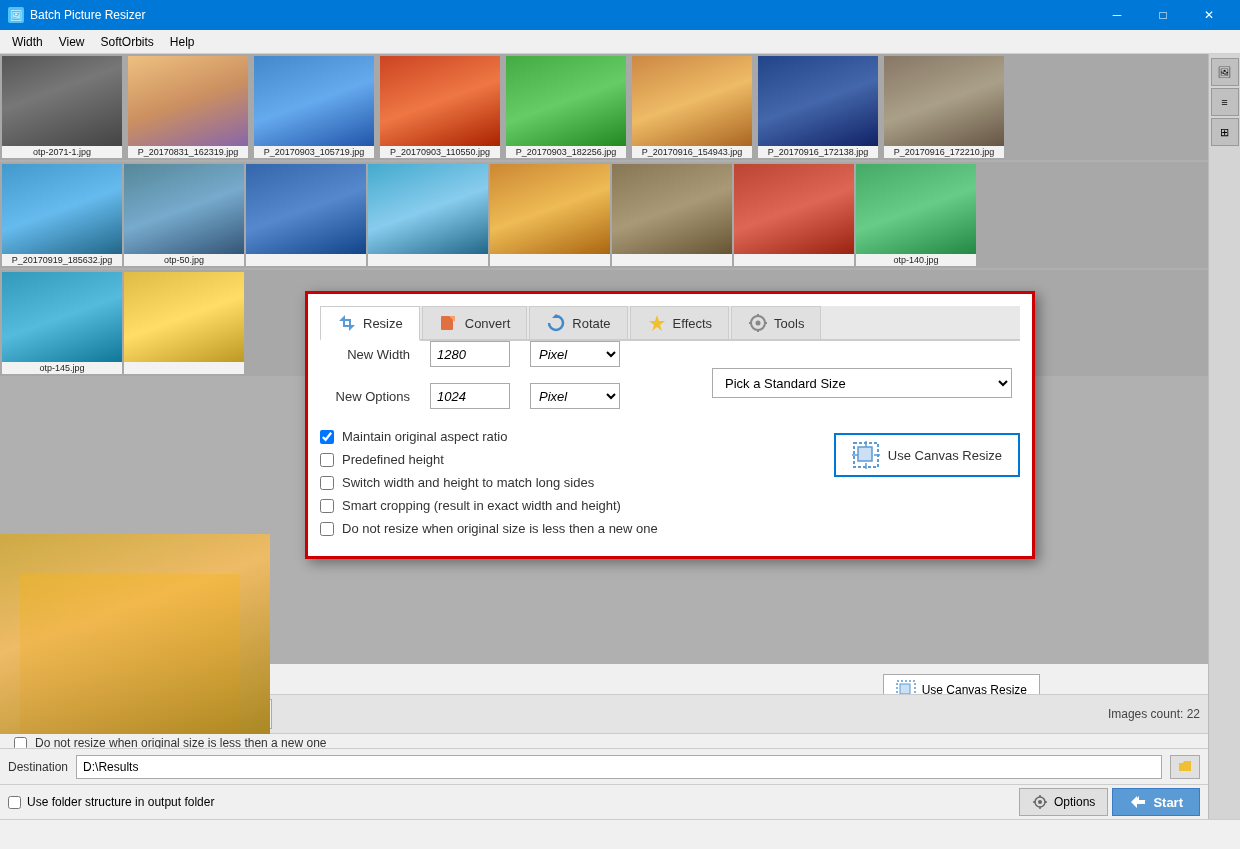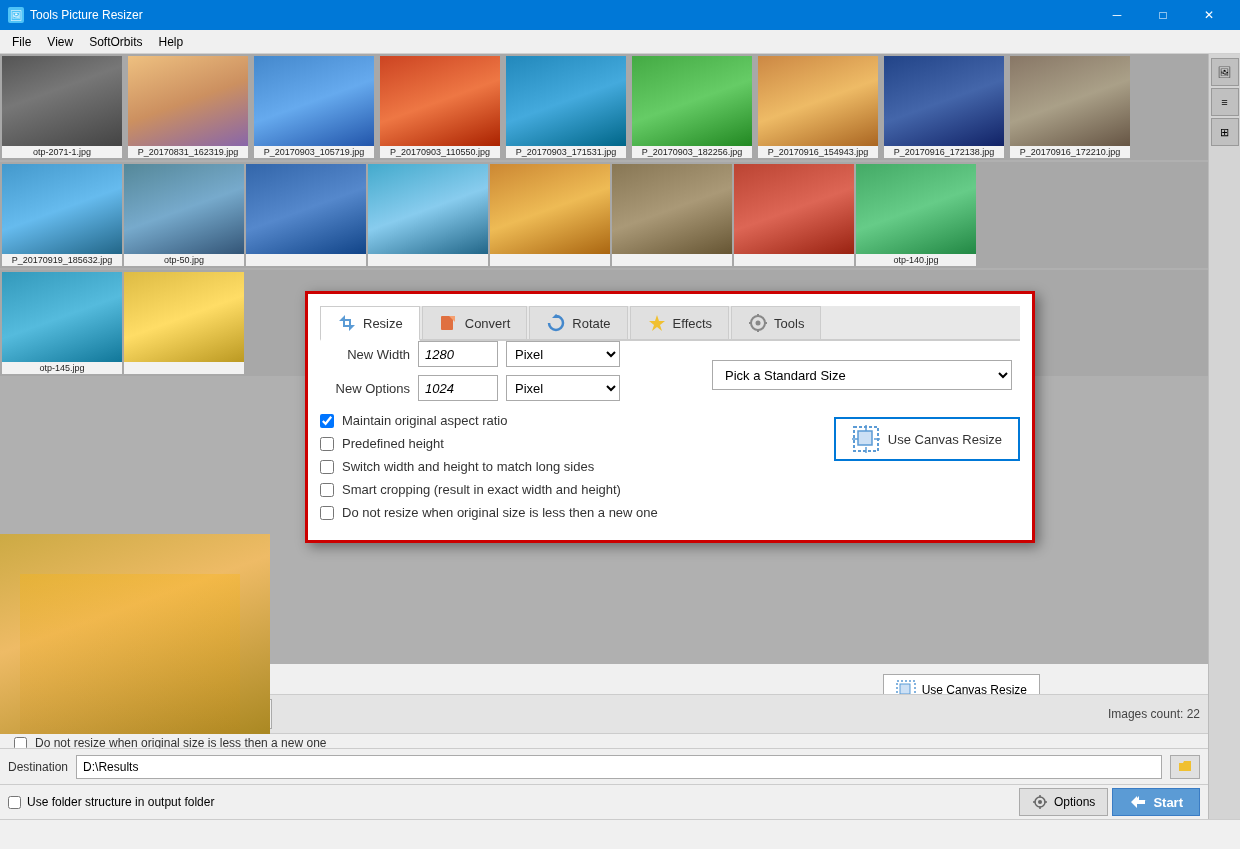--- a/index.html
+++ b/index.html
@@ -144,22 +144,22 @@
       height: 20px;
       display: flex;
       align-items: center;
       justify-content: center;
     }
 
     
     .form-row {
       display: flex;
       align-items: center;
-      margin-bottom: 8px;
-      gap: 8px;
+      margin-bottom: 16px;
+      gap: 20px;
     }
     .form-label {
       width: 90px;
       text-align: right;
       font-size: 13px;
       color: #333;
     }
     .form-input {
       width: 80px;
       height: 26px;
@@ -168,21 +168,22 @@
       font-size: 13px;
       background: white;
       font-style: italic;
     }
     .form-select {
       height: 26px;
       border: 1px solid #aaa;
       padding: 2px 4px;
       font-size: 13px;
       background: white;
-      width: 114px;
+      width: 90px;
+      font-style: italic;
     }
 
     
     .standard-size-select {
       height: 30px;
       border: 1px solid #aaa;
       padding: 2px 8px;
       font-size: 13px;
       background: white;
       width: 300px;
@@ -355,31 +356,31 @@
       flex-shrink: 0;
     }
 
   </style>
 </head>
 <body>
 
 <div class="title-bar">
   <div class="title-bar-left">
     <div class="title-bar-icon">🖼</div>
-    <span class="title-bar-title">Tools Picture Resizer</span>
+    <span class="title-bar-title">Batch Picture Resizer</span>
   </div>
   <div class="title-bar-controls">
     <button class="title-bar-btn">─</button>
     <button class="title-bar-btn">□</button>
     <button class="title-bar-btn close">✕</button>
   </div>
 </div>
 
 <div class="menu-bar">
-  <div class="menu-item">File</div>
+  <div class="menu-item">Width</div>
   <div class="menu-item">View</div>
   <div class="menu-item">SoftOrbits</div>
   <div class="menu-item">Help</div>
 </div>
 
 <div style="position:relative; width:1240px; height:795px; background:#b0b0b0; overflow:hidden;">
 
   <div class="right-panel">
     <div class="right-panel-btn">🖼</div>
     <div class="right-panel-btn">≡</div>
@@ -395,24 +396,20 @@
       <div class="t t-girl"></div>
       <div class="thumb-label">P_20170831_162319.jpg</div>
     </div>
     <div class="col">
       <div class="t t-cartoon1"></div>
       <div class="thumb-label">P_20170903_105719.jpg</div>
     </div>
     <div class="col">
       <div class="t t-carnival"></div>
       <div class="thumb-label">P_20170903_110550.jpg</div>
-    </div>
-    <div class="col">
-      <div class="t t-carnival2"></div>
-      <div class="thumb-label">P_20170903_171531.jpg</div>
     </div>
     <div class="col">
       <div class="t t-park"></div>
       <div class="thumb-label">P_20170903_182256.jpg</div>
     </div>
     <div class="col">
       <div class="t t-crowd"></div>
       <div class="thumb-label">P_20170916_154943.jpg</div>
     </div>
     <div class="col">

